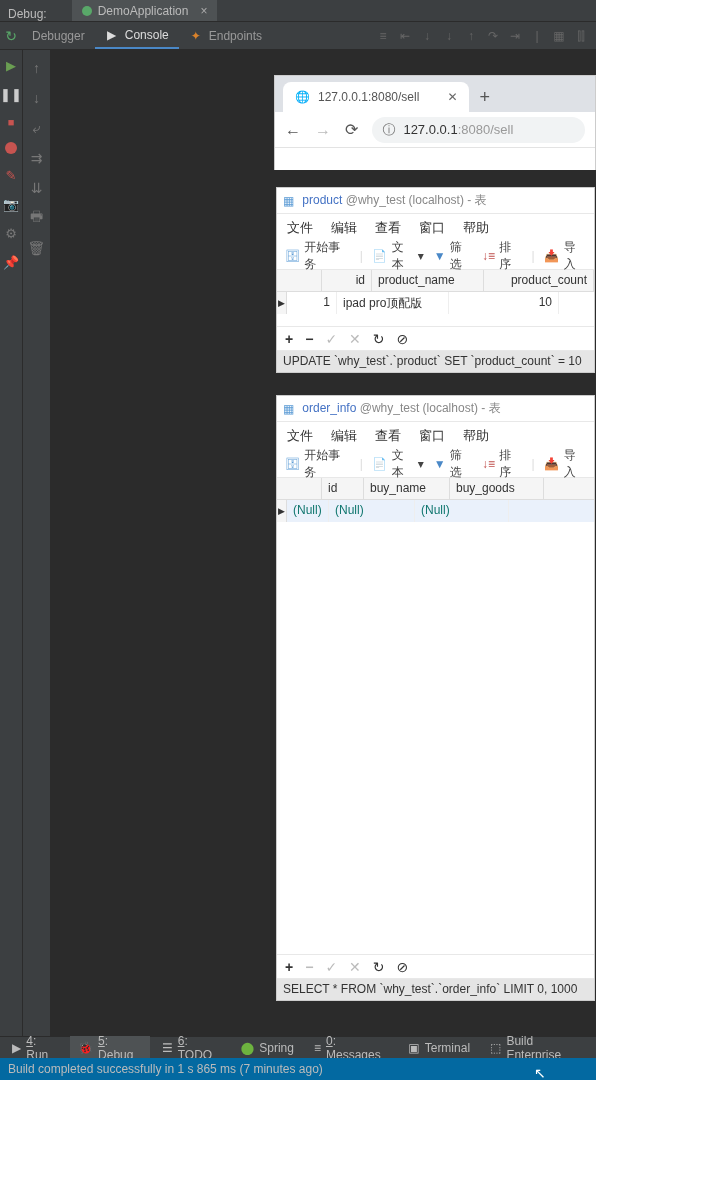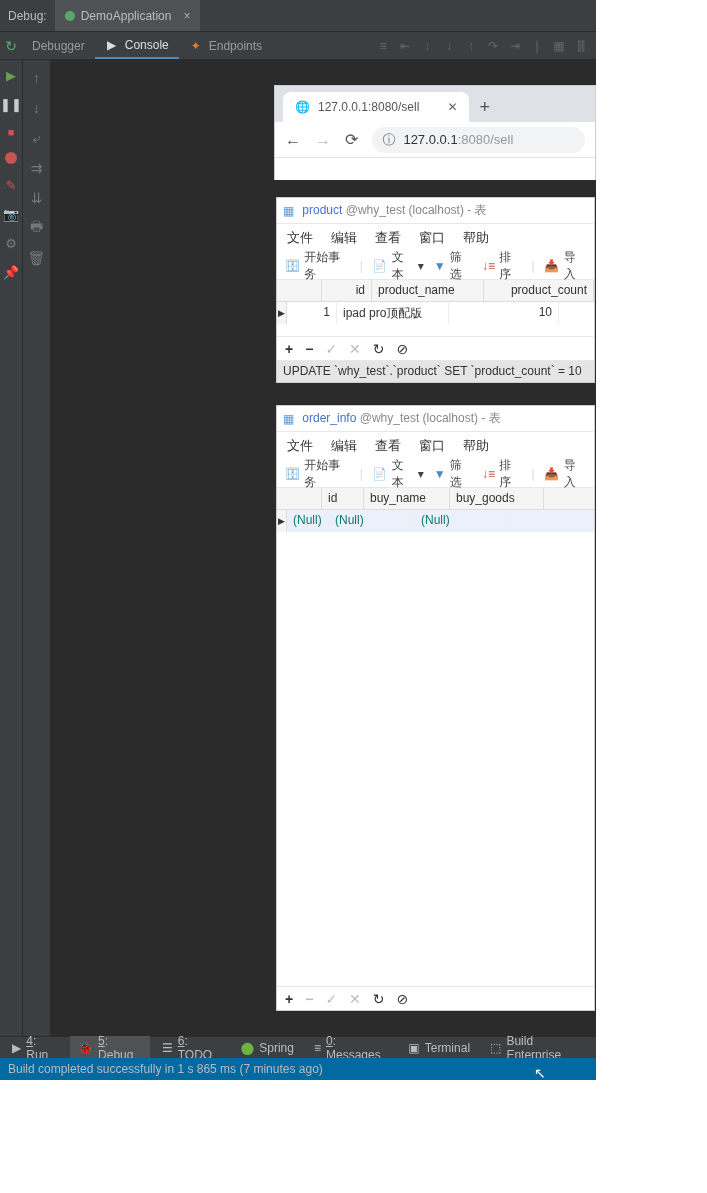--- a/index.html
+++ b/index.html
@@ -1,21 +1,21 @@
 <!DOCTYPE html>
 <html><head>
 <meta charset="utf-8">
 <style>
 * { margin: 0; padding: 0; box-sizing: border-box; font-family: -apple-system, "Segoe UI", Arial, sans-serif; }
 body { background: #fff; width: 707px; height: 1193px; overflow: hidden; font-size: 12px; }
 
 .ide-frame { width: 596px; height: 1080px; background: #3c3f41; color: #bbb; display: flex; flex-direction: column; }
 
 
-.debug-top { height: 32px; display: flex; align-items: center; font-size: 12px; border-bottom: 1px solid #2b2b2b; }
+.debug-top { height: 22px; display: flex; align-items: flex-end; font-size: 12px; border-bottom: 1px solid #2b2b2b; gap: 17px; }
 .debug-label { padding: 0 8px; color: #bbb; }
 .debug-tab { display: flex; align-items: center; gap: 6px; padding: 0 10px; height: 100%; background: #4e5254; }
 .debug-tab .dot { width: 10px; height: 10px; border-radius: 50%; background: #59a869; display: inline-block; }
 .close-x { color: #aaa; margin-left: 6px; }
 
 
 .tool-row { height: 28px; display: flex; align-items: center; border-bottom: 1px solid #2b2b2b; }
 .left-btn { width: 22px; height: 100%; display: flex; align-items: center; justify-content: center; color: #59a869; font-size: 14px; }
 .tool-tab { display: flex; align-items: center; gap: 6px; padding: 0 10px; height: 100%; color: #999; }
 .tool-tab.active { color: #ddd; border-bottom: 2px solid #4a88c7; }
@@ -286,20 +286,21 @@
           </div>
           <div class="db-body-space"></div>
           <div class="db-footer-tools">
             <span><b>+</b></span>
             <span class="dim"><b>−</b></span>
             <span class="dim">✓</span>
             <span class="dim">✕</span>
             <span>↻</span>
             <span>⊘</span>
           </div>
+          <div class="db-sql">SELECT * FROM `why_test`.`order_info` LIMIT 0, 1000</div>
         </div>
       </div>
 
     </div>
   </div>
 
   <div class="bottom-bar">
     <div class="item">
         <span>▶</span>
         <span><span class="underline">4</span>: Run</span>

